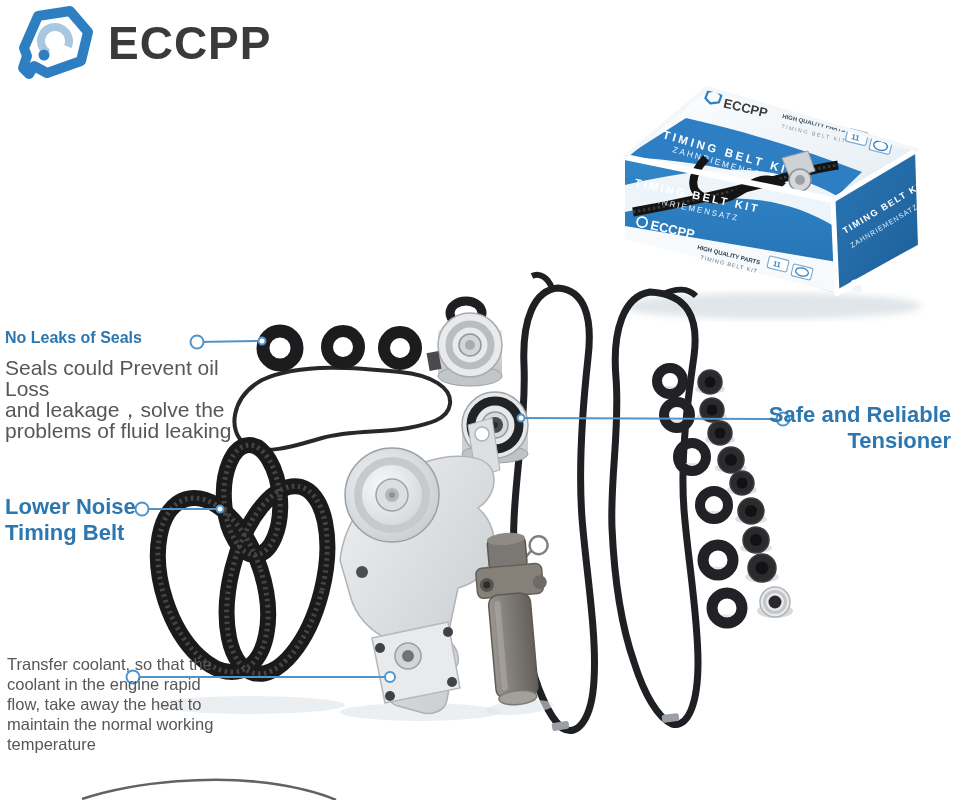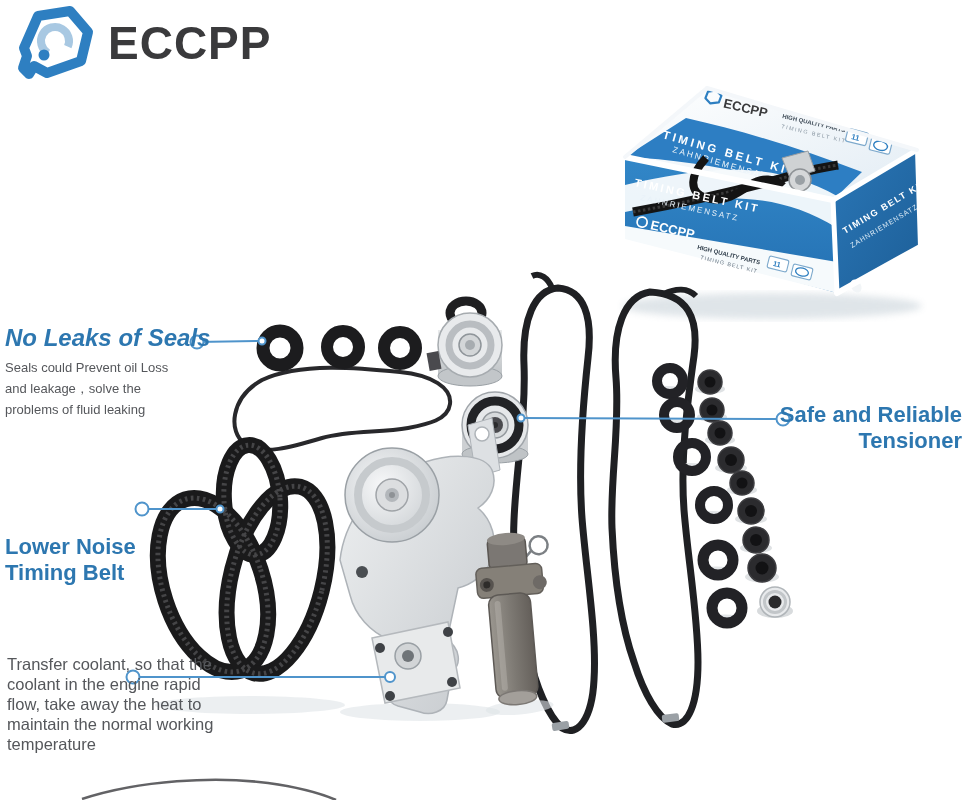--- a/index.html
+++ b/index.html
@@ -4,28 +4,28 @@
 <style>
   html,body{margin:0;padding:0;background:#fff;}
   .stage{position:relative;width:967px;height:800px;background:#fff;overflow:hidden;
          font-family:"Liberation Sans",sans-serif;}
   svg.scene{position:absolute;left:0;top:0;}
   .brand{position:absolute;left:8px;top:4px;display:flex;align-items:center;gap:12px;z-index:3;}
   .brand-text{font-size:46px;font-weight:800;color:#3a3a3c;letter-spacing:1px;line-height:72px;}
   .callout{position:absolute;z-index:2;}
   .callout h2{margin:0;font-size:22px;font-weight:700;line-height:26px;
               color:var(--heading-blue,#2d77b0);white-space:pre-line;}
-  .callout p{margin:6px 0 0 0;font-size:13px;line-height:21px;color:var(--text-gray,#55575b);
+  .callout p{margin:6px 0 0 0;font-size:21px;line-height:21px;color:var(--text-gray,#55575b);
              white-space:pre-line;}
   #callout-seals{left:5px;top:325px;width:250px;}
-  #callout-seals h2{font-size:24px;font-style:italic;}
-  #callout-belt{left:5px;top:494px;width:250px;margin-top:40px;}
+  #callout-seals h2{font-size:16px;}
+  #callout-belt{left:5px;top:494px;width:250px;}
   #callout-pump{left:7px;top:648px;width:250px;}
   #callout-pump p{font-size:16.5px;line-height:20px;}
-  #callout-tensioner{right:5px;top:402px;width:270px;text-align:right;}
+  #callout-tensioner{right:16px;top:402px;width:270px;text-align:right;}
 </style>
 </head>
 <body>
 
 <div class="stage">
 
   <svg class="scene" width="967" height="800" viewBox="0 0 967 800">
     <defs>
       <linearGradient id="lidGrad" x1="0" y1="0" x2="1" y2="1">
         <stop offset="0" stop-color="#ffffff"></stop>

